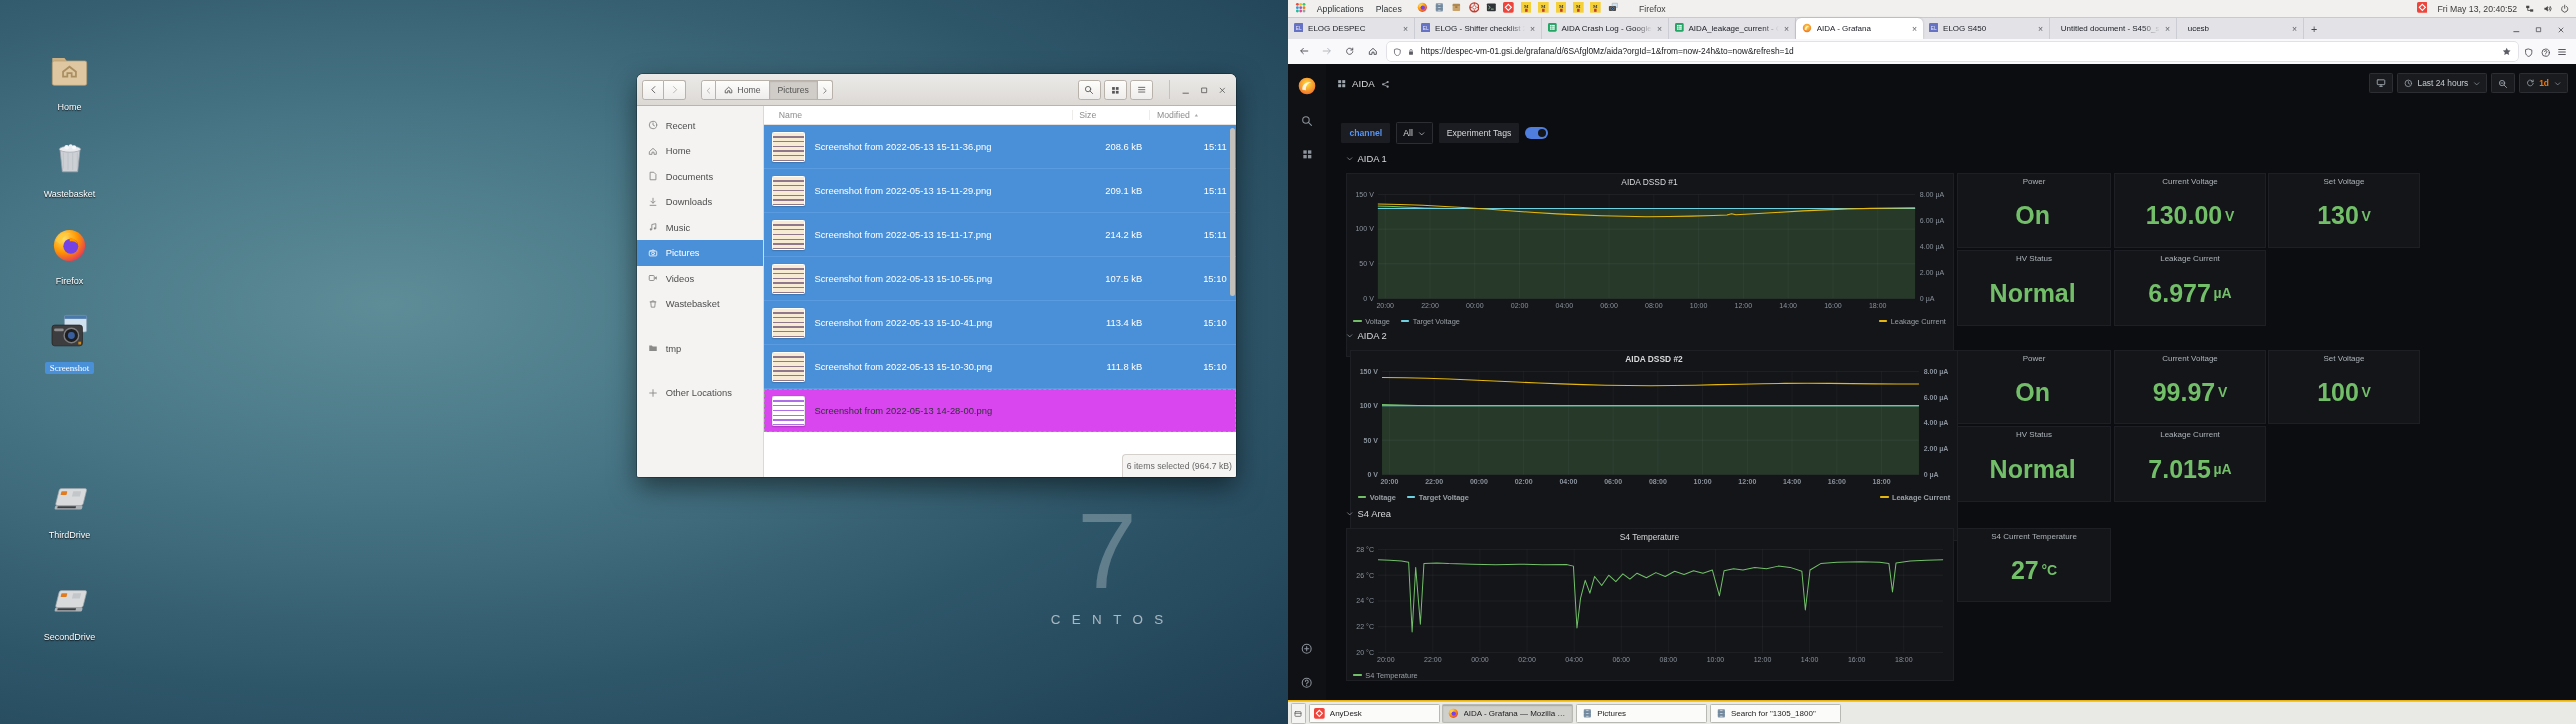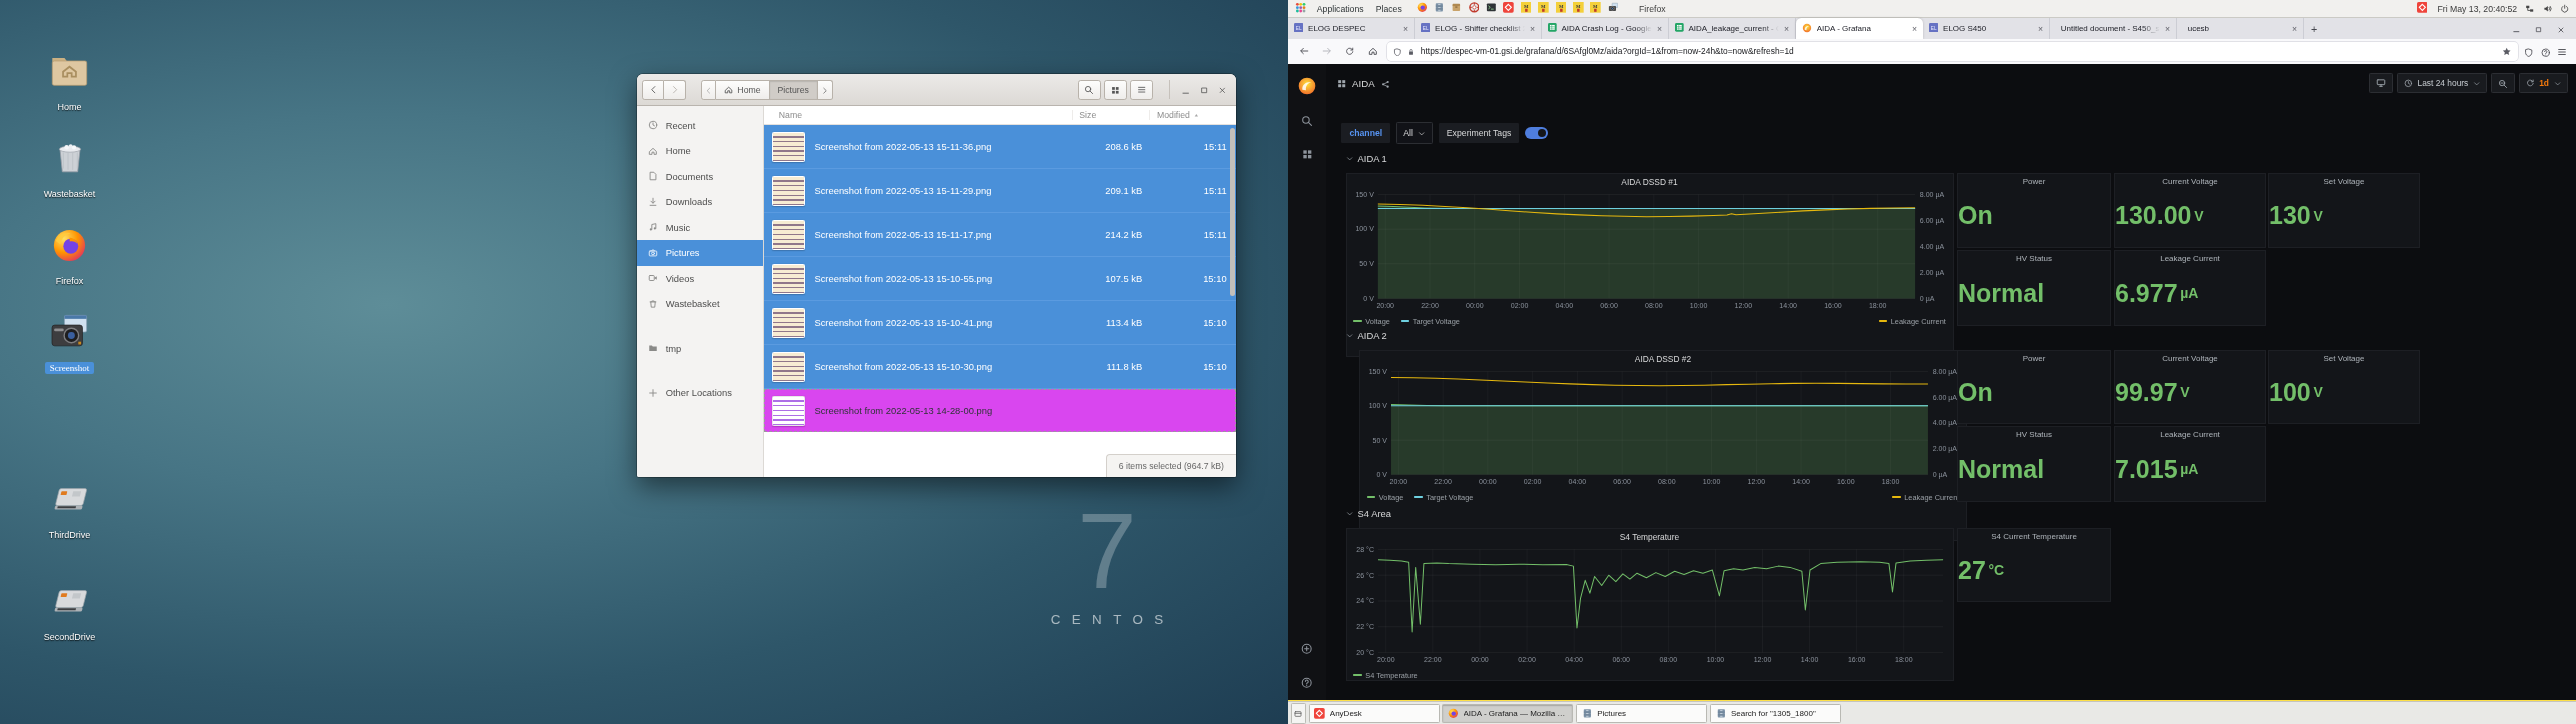--- a/index.html
+++ b/index.html
@@ -1,19 +1,19 @@
 <!DOCTYPE html>
 <html style="font-size:10.7px"><head>
 <meta charset="utf-8">
 <style>
   html,body{margin:0;padding:0;background:#000;font-family:"Liberation Sans","DejaVu Sans",sans-serif;}
   #screen{position:relative;width:2576px;height:725px;overflow:hidden;}
   .mon{position:absolute;top:0;height:725px;width:1288px;overflow:hidden;}
   .mon.left{left:0;background:radial-gradient(ellipse at 30% 42%, #5e8d98 0%, #477585 32%, #2e5669 65%, #1e3d52 100%);}
-  .mon.right{left:1288px;background:#fde047;}
+  .mon.right{left:1288px;background:#eab308;}
 
   
   .ic{display:inline-block;vertical-align:middle;}
   .ic .s{fill:none;stroke:currentColor;stroke-width:1.1;stroke-linecap:round;stroke-linejoin:round;}
   .ic .f{fill:currentColor;}
 
   
   .desk-icon{position:absolute;width:89px;text-align:center;cursor:default;}
   .desk-icon .dico{height:58px;display:flex;align-items:center;justify-content:center;}
   .desk-icon .dlabel{display:inline-block;color:#fff;font-size:9px;text-shadow:0 0.7px 1.3px rgba(0,0,0,.85);padding:0.7px 4.7px;border-radius:2px;}
@@ -56,21 +56,21 @@
   .fm-col-mod{width:79px;border-left:0.7px solid #eeecea;padding-left:6.7px;display:flex;align-items:center;gap:3.4px;color:#8c8c8c;}
   .fm-row{height:43px;display:flex;align-items:center;font-size:9.4px;color:#fff;background:#4a90d9;border-bottom:0.7px solid #5b9be0;}
   .fm-row .thumb{width:31px;height:28px;margin:0 9.4px 0 8px;border:1.3px solid #fff;border-radius:1.3px;
       background:repeating-linear-gradient(#f7ecd3 0 3.4px, rgba(214,94,60,.5) 3.4px 4.7px);box-shadow:0 0.7px 1.3px rgba(0,0,0,.2);}
   .fm-row .fname{flex:1;}
   .fm-row .fsize{width:70px;text-align:right;padding-right:17.4px;box-sizing:border-box;}
   .fm-row .fmod{width:67px;text-align:right;padding-right:9.4px;}
   .fm-row.unsel{background:#d946ef;color:#2e3436;border-bottom:none;outline:0.7px dashed #9b9b9b;outline-offset:-1.3px;}
   .fm-row.unsel .thumb{border-color:#e8e8e8;background:repeating-linear-gradient(#ffffff 0 3.4px, rgba(120,160,220,.45) 3.4px 4.7px);}
   .fm-status{position:absolute;right:0;bottom:0;height:22px;background:#f5f4f2;border:0.7px solid #d4d0cb;border-right:none;border-bottom:none;
-      border-radius:4px 0 0 0;display:flex;align-items:center;padding:0 12px;color:#666;font-size:8.7px;}
+      border-radius:4px 0 0 0;display:flex;align-items:center;padding:0 4px;color:#666;font-size:8.7px;}
   .fm-scroll{position:absolute;right:1.3px;top:21.5px;width:4.7px;height:255px;}
   .fm-scroll .th{width:4.7px;height:168px;background:#c3bfba;border-radius:2.7px;}
 
   
   .xpanel{position:absolute;left:0;top:0;right:0;height:18px;background:#f1f0ee;border-bottom:0.7px solid #cbcac5;
       display:flex;align-items:center;gap:6.7px;padding:0 6.7px;font-size:8.7px;color:#2e3436;box-sizing:border-box;}
   .xpanel .menu{padding:0 2.7px;}
   .xp-ico{width:12.7px;height:12.7px;display:inline-flex;}
   .xp-right{margin-left:auto;display:flex;align-items:center;gap:8px;color:#3a3a3a;}
   .xp-title{margin-left:12px;color:#3c3c3c;}
@@ -116,21 +116,21 @@
   .gf-toggle .knob{position:absolute;right:1.3px;top:1.3px;width:8.7px;height:8.7px;border-radius:50%;background:#15161a;}
   .gf-rowhead{position:absolute;display:flex;align-items:center;gap:4.7px;color:#d8d9da;font-size:9.4px;font-weight:400;}
   .gf-rowhead .ic{color:#9fa6ad;}
   .panel{position:absolute;background:#131519;border:0.7px solid #1d1f24;box-sizing:border-box;}
   .gp-title{height:15.4px;display:flex;align-items:center;justify-content:center;color:#d8d9da;font-size:8.4px;}
   .gp-legend{height:14px;display:flex;justify-content:space-between;align-items:center;padding:0 6.7px;font-size:7.4px;color:#9aa0a6;}
   .leg-grp{display:flex;gap:10.7px;}
   .leg-item{display:flex;align-items:center;gap:3.4px;}
   .leg-dash{width:8.7px;height:2px;border-radius:0.7px;}
   .stat-title{height:14.8px;display:flex;align-items:center;justify-content:center;color:#aeb4ba;font-size:8px;}
-  .stat-valwrap{position:absolute;left:0;right:0;top:14.8px;bottom:4px;display:flex;align-items:center;justify-content:flex-start;}
+  .stat-valwrap{position:absolute;left:0;right:0;top:14.8px;bottom:4px;display:flex;align-items:center;justify-content:center;}
   .stat-val{color:#73bf69;font-size:25px;font-weight:600;}
   .stat-unit{font-size:14px;font-weight:600;margin-left:2.7px;}
 
   
   .taskbar{position:absolute;left:0;bottom:0;right:0;height:24px;background:#e9e9e6;border-top:0.7px solid #c4c4bf;
       display:flex;align-items:center;gap:2.7px;padding:0 2.7px;box-sizing:border-box;}
   .tk-showdesk{width:13.4px;height:19px;display:flex;align-items:center;justify-content:center;color:#555;border:0.7px solid #bcbcb6;border-radius:1.3px;background:#f4f4f2;}
   .tk-item{width:131px;height:19px;background:#fbfbfa;border:0.7px solid #b9b9b3;border-radius:1.3px;display:flex;align-items:center;gap:4.7px;
       padding:0 4.7px;font-size:8px;color:#222;box-sizing:border-box;}
   .tk-item.active{background:#cfcfcc;box-shadow:inset 0 0.7px 1.3px rgba(0,0,0,.25);}
@@ -883,21 +883,21 @@
                 <span class="stat-val">6.977</span>
                 <span class="stat-val stat-unit">µA</span>
               </div>
             </div>
             <div class="gf-rowhead" style="left: 19.5px; top: 266px;">
               <svg class="ic" viewBox="0 0 12 12" width="7.4" height="7.4">
                 <path d="M2.5 4.5 6 8l3.5-3.5" class="s"></path>
               </svg>
               <span>AIDA 2</span>
             </div>
-            <div class="panel" style="left: 33px; top: 286px; width: 608px; height: 191px;"><div class="gp-title">AIDA DSSD #2</div><svg class="gp-plot" width="607" height="122" viewBox="0 0 905 182">
+            <div class="panel" style="left: 24px; top: 286px; width: 608px; height: 191px; font-weight: bold;"><div class="gp-title">AIDA DSSD #2</div><svg class="gp-plot" width="607" height="122" viewBox="0 0 905 182">
                 <line x1="46" x2="847" y1="162" y2="162" stroke="rgba(255,255,255,0.08)" stroke-width="1"></line>
                 <line x1="46" x2="847" y1="110.66666666666667" y2="110.66666666666667" stroke="rgba(255,255,255,0.08)" stroke-width="1"></line>
                 <line x1="46" x2="847" y1="59.333333333333336" y2="59.333333333333336" stroke="rgba(255,255,255,0.08)" stroke-width="1"></line>
                 <line x1="46" x2="847" y1="8" y2="8" stroke="rgba(255,255,255,0.08)" stroke-width="1"></line>
                 <line x1="57.01375" x2="57.01375" y1="8" y2="162" stroke="rgba(255,255,255,0.06)" stroke-width="1"></line>
                 <text x="57.01375" y="176" text-anchor="middle" font-size="10.5" fill="#8b929c">20:00</text>
                 <line x1="123.76375" x2="123.76375" y1="8" y2="162" stroke="rgba(255,255,255,0.06)" stroke-width="1"></line>
                 <text x="123.76375" y="176" text-anchor="middle" font-size="10.5" fill="#8b929c">22:00</text>
                 <line x1="190.51375000000002" x2="190.51375000000002" y1="8" y2="162" stroke="rgba(255,255,255,0.06)" stroke-width="1"></line>
                 <text x="190.51375000000002" y="176" text-anchor="middle" font-size="10.5" fill="#8b929c">00:00</text>

